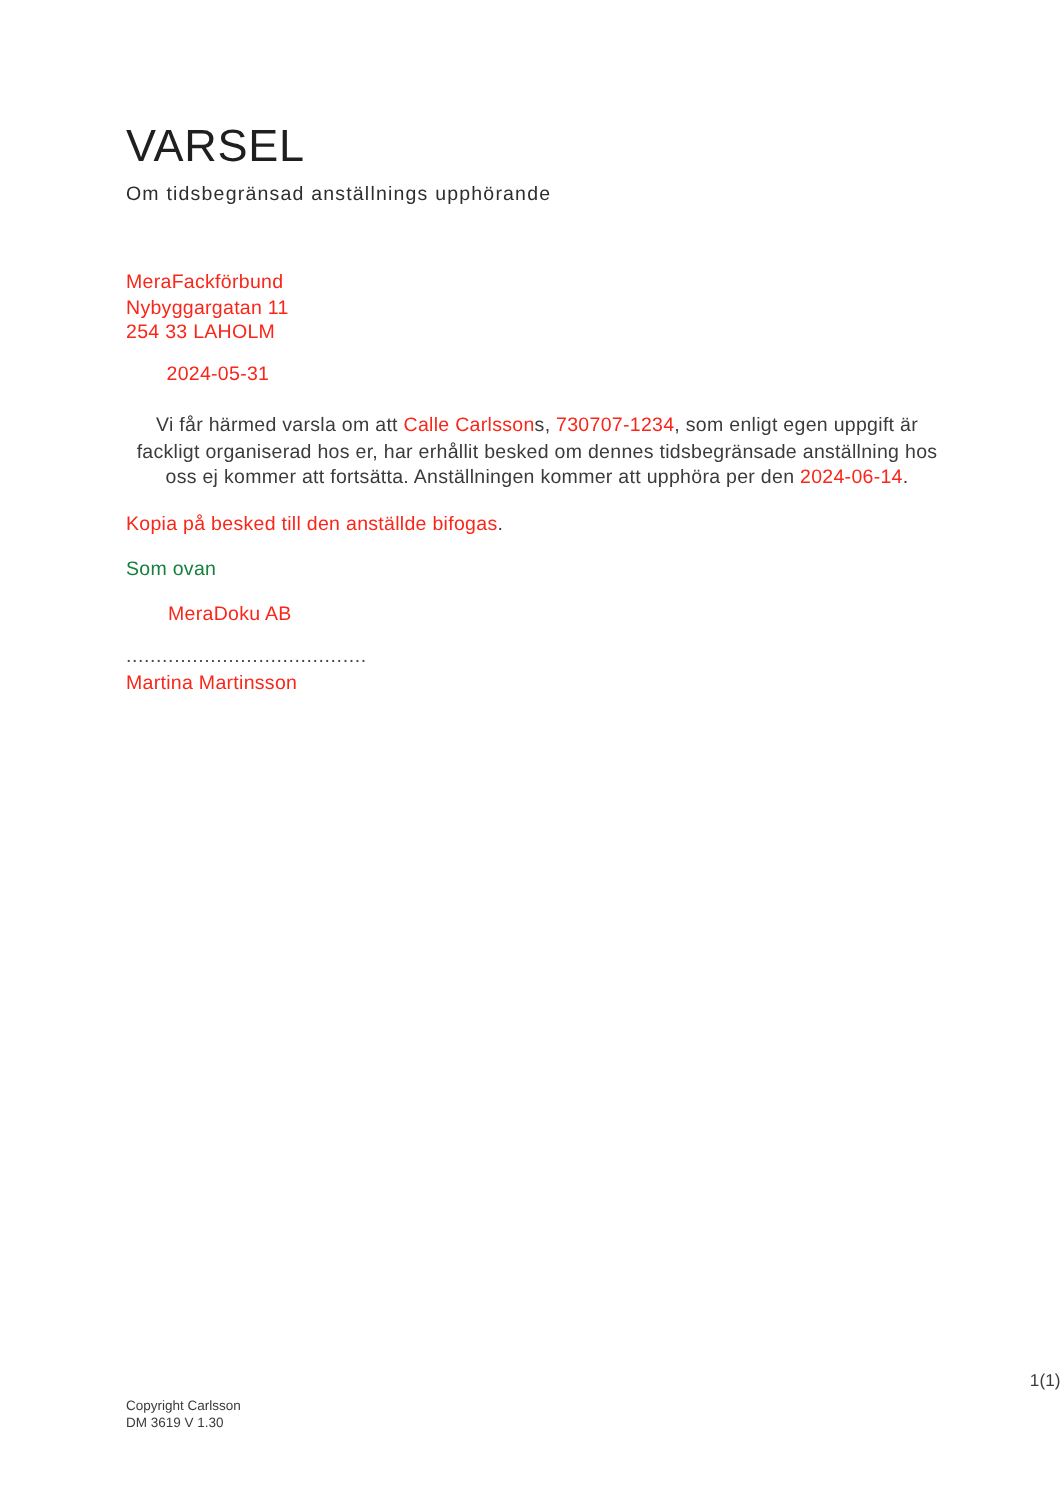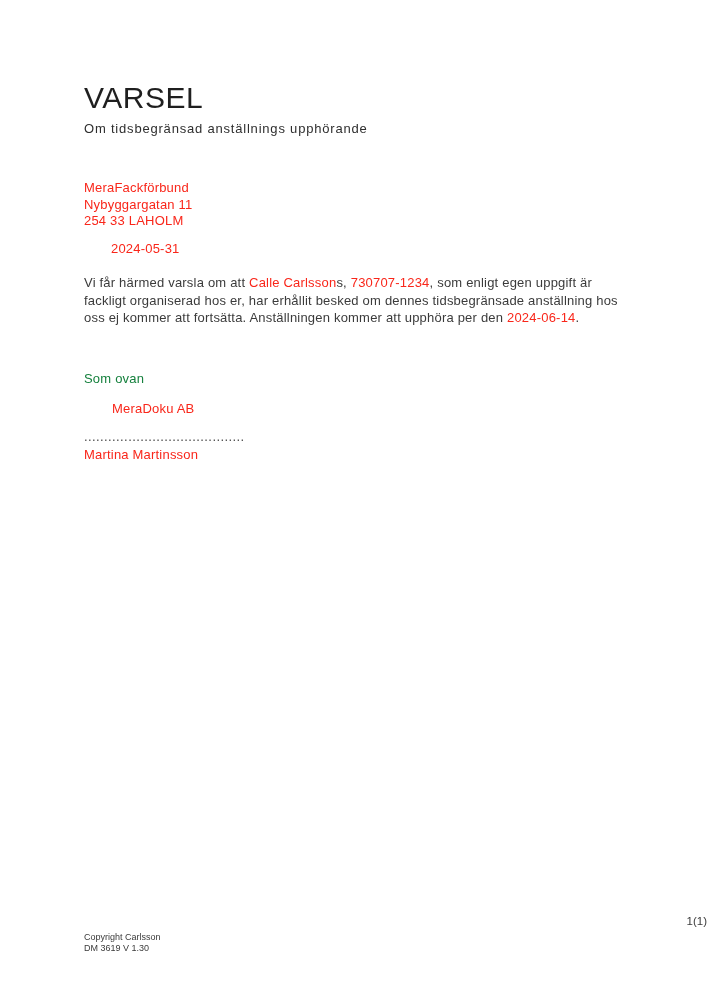--- a/index.html
+++ b/index.html
@@ -44,20 +44,21 @@
     letter-spacing: 0.2px;
     margin-left: 27px;
   }
   .body-paragraph {
     top: 274px; left: 84px;
     width: 548px;
     font-size: 13px;
     line-height: 17.5px;
     letter-spacing: 0.2px;
     color: #3b3b3b;
+    text-align: center;
   }
   .copy-note {
     top: 341px; left: 84px;
     font-size: 13px;
     letter-spacing: 0.2px;
   }
   .som-ovan {
     top: 371px; left: 84px;
     font-size: 13px;
     letter-spacing: 0.2px;
@@ -107,20 +108,21 @@
   <div class="abs recipient red">
     <div>MeraFackförbund</div>
     <div>Nybyggargatan 11</div>
     <div>254 33 LAHOLM</div>
   </div>
 
   <div class="abs date-line red">2024-05-31</div>
 
   <p class="abs body-paragraph" style="margin:0"><span>Vi får härmed varsla om att </span><span class="red">Calle Carlsson</span><span>s, </span><span class="red">730707-1234</span><span>, som enligt egen uppgift är fackligt organiserad hos er, har erhållit besked om dennes tidsbegränsade anställning hos oss ej kommer att fortsätta. Anställningen kommer att upphöra per den </span><span class="red">2024-06-14</span><span>.</span></p>
 
+  <p class="abs copy-note" style="margin:0"><span class="red">Kopia på besked till den anställde bifogas</span><span>.</span></p>
 
   <div class="abs som-ovan">Som ovan</div>
 
   <div class="abs company red">MeraDoku AB</div>
 
   <div class="abs dotted-line">........................................</div>
 
   <div class="abs signer red">Martina Martinsson</div>
 
   <div class="abs page-number">1(1)</div>

